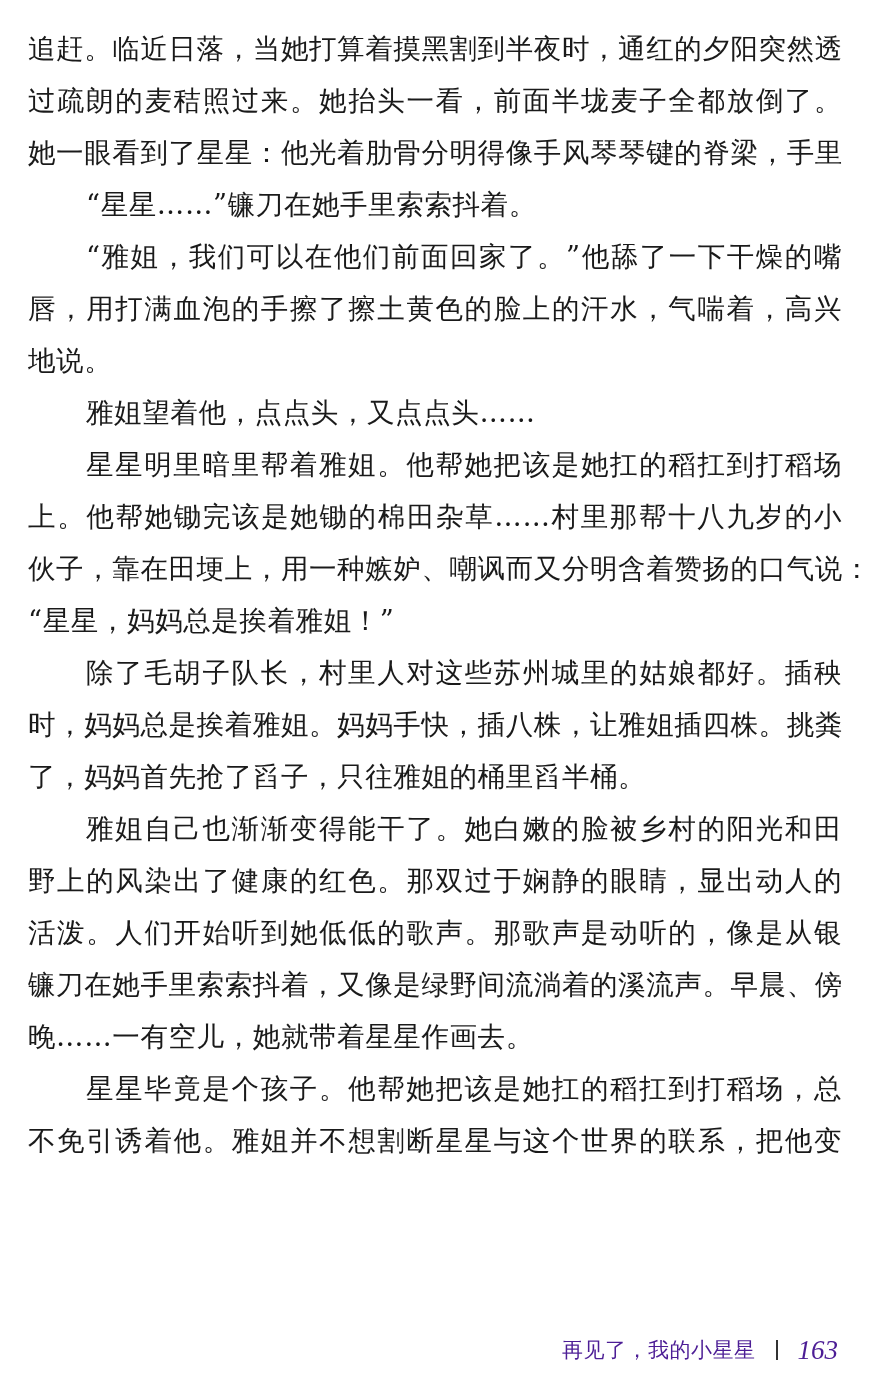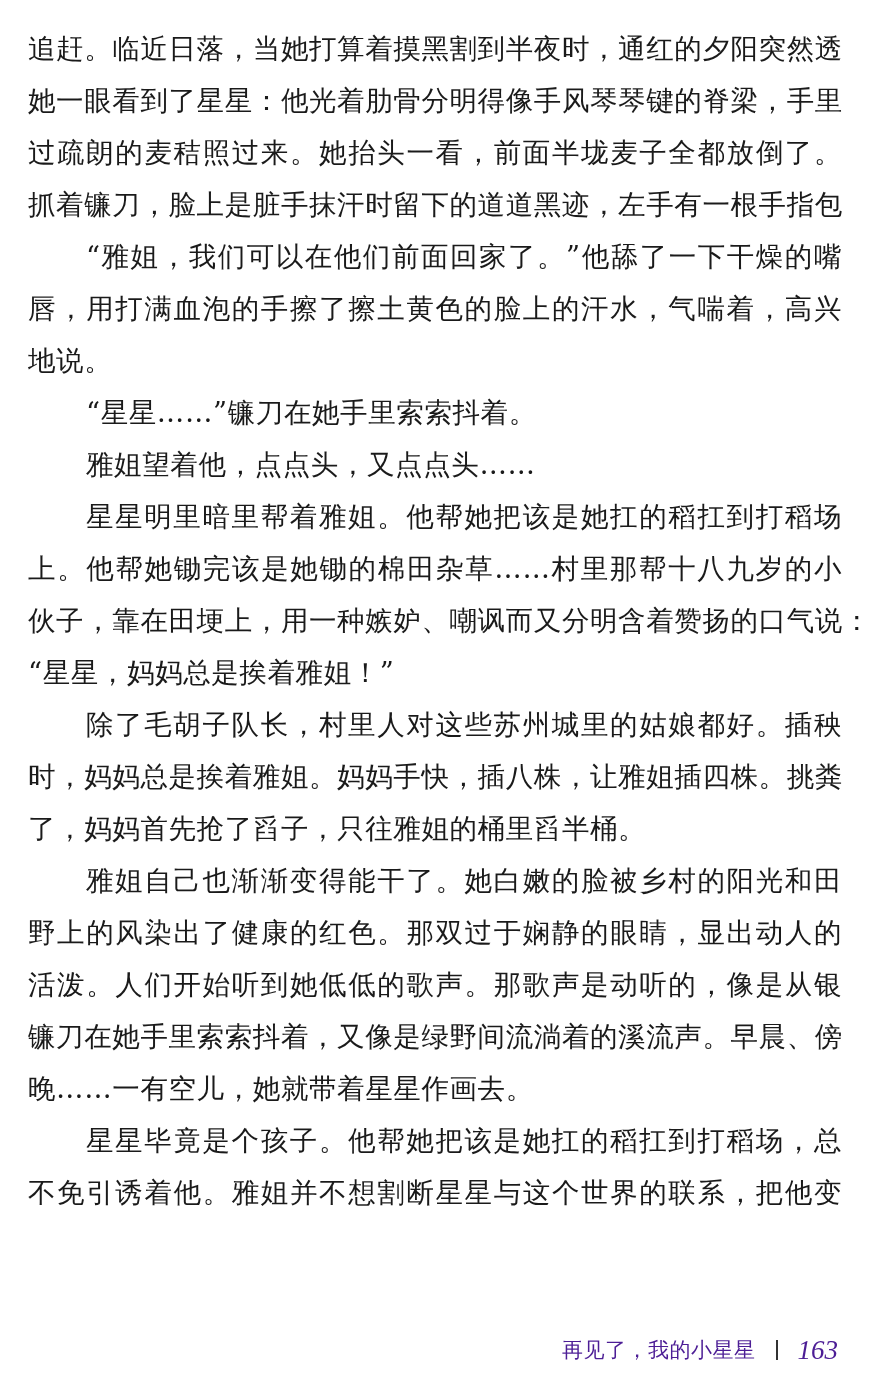--- a/index.html
+++ b/index.html
@@ -65,33 +65,32 @@
     text-align: center;
   }
 </style>
 </head>
 <body>
 
 <div class="page">
 
   <div>
     <div class="line">追赶。临近日落，当她打算着摸黑割到半夜时，通红的夕阳突然透</div>
+    <div class="line">过疏朗的麦秸照过来。她抬头一看，前面半垅麦子全都放倒了。</div>
     <div class="line">她一眼看到了星星：他光着肋骨分明得像手风琴琴键的脊梁，手里</div>
-    <div class="line">过疏朗的麦秸照过来。她抬头一看，前面半垅麦子全都放倒了。</div>
-    <div class="line">抓着镰刀，脸上是脏手抹汗时留下的道道黑迹，左手有一根手指包</div>
+  </div>
+
+  <div>
+    <div class="line indent last">“星星……”镰刀在她手里索索抖着。</div>
   </div>
 
   <div>
     <div class="line indent">“雅姐，我们可以在他们前面回家了。”他舔了一下干燥的嘴</div>
     <div class="line">唇，用打满血泡的手擦了擦土黄色的脸上的汗水，气喘着，高兴</div>
     <div class="line last">地说。</div>
-  </div>
-
-  <div>
-    <div class="line indent last">“星星……”镰刀在她手里索索抖着。</div>
   </div>
 
   <div>
     <div class="line indent last">雅姐望着他，点点头，又点点头……</div>
   </div>
 
   <div>
     <div class="line indent">星星明里暗里帮着雅姐。他帮她把该是她扛的稻扛到打稻场</div>
     <div class="line">上。他帮她锄完该是她锄的棉田杂草……村里那帮十八九岁的小</div>
     <div class="line">伙子，靠在田埂上，用一种嫉妒、嘲讽而又分明含着赞扬的口气说：</div>

